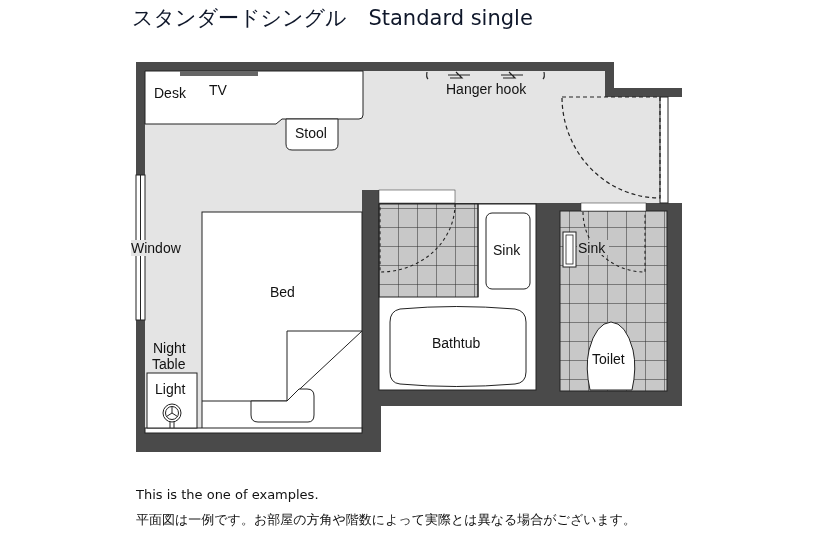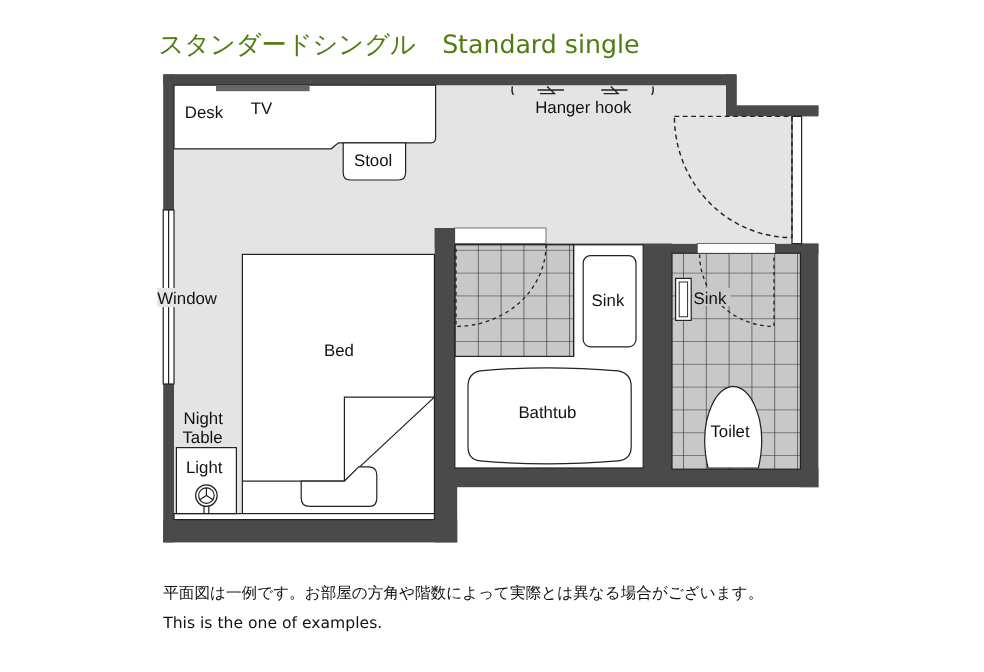--- a/index.html
+++ b/index.html
@@ -1,17 +1,17 @@
 <!DOCTYPE html>
 <html><head>
   <meta charset="utf-8">
   <style>
     html, body { margin: 0; padding: 0; background: #ffffff; }
     body { width: 820px; height: 560px; position: relative; overflow: hidden; font-family: "DejaVu Sans", "Liberation Sans", sans-serif; }
-    .title { position: absolute; left: 132px; top: 23px; font-size: 21px; color: #4d7c0f; white-space: nowrap; letter-spacing: 0px; }
+    .title { position: absolute; left: 132px; top: 4px; font-size: 21px; color: #0f172a; white-space: nowrap; letter-spacing: 0px; }
     .title .en { margin-left: 22px; }
     .plan { position: absolute; left: 0; top: 0; width: 820px; height: 470px; }
     .plan text { font-family: "Liberation Sans", sans-serif; font-size: 14px; fill: #111; }
     .notes { position: absolute; left: 136px; top: 482px; font-size: 13px; color: #111; line-height: 25px; white-space: nowrap; }
     .notes div { height: 25px; }
   </style>
 </head>
 <body>
 
 <div class="title">
@@ -111,15 +111,15 @@
   <path d="M583 212 A62 60 0 0 0 645 272 V212" fill="none" stroke="#222" stroke-width="1.1" stroke-dasharray="3,3"></path>
   <rect x="563" y="232" width="13" height="35" fill="#ffffff" stroke="#222" stroke-width="1"></rect>
   <rect x="566" y="235" width="7" height="29" fill="#ffffff" stroke="#222" stroke-width="0.8"></rect>
   <rect x="577" y="240" width="32" height="15" fill="#c8c8c8"></rect>
   <text x="578" y="253">Sink</text>
   <path d="M590 390 Q585 368 589 350 Q596 323 611 322 Q626 323 633 350 Q637 368 632 390 Z" fill="#ffffff" stroke="#222" stroke-width="1"></path>
   <text x="592" y="364">Toilet</text>
 </svg>
 
 <div class="notes">
+  <div>This is the one of examples.</div>
   <div>平面図は一例です。お部屋の方角や階数によって実際とは異なる場合がございます。</div>
-  <div>This is the one of examples.</div>
 </div>
 
 </body></html>

